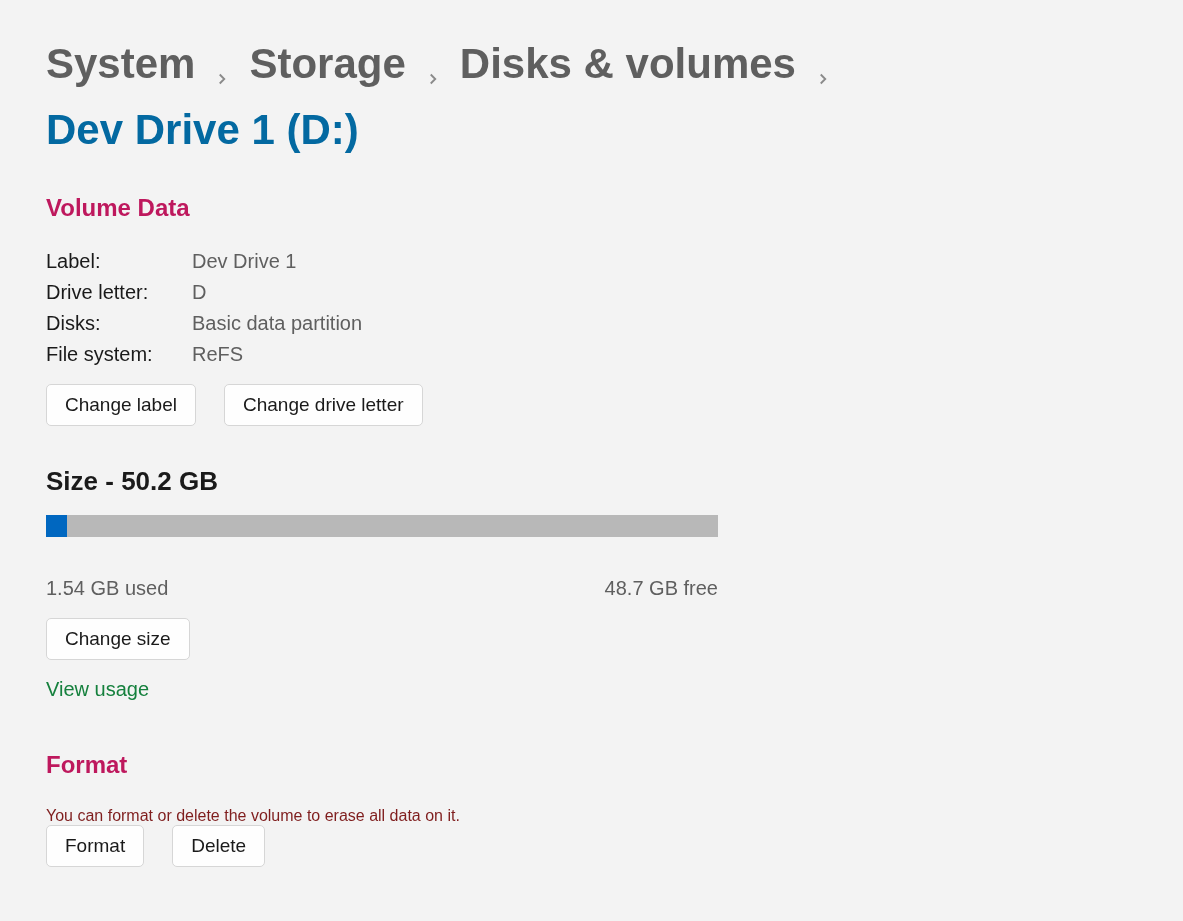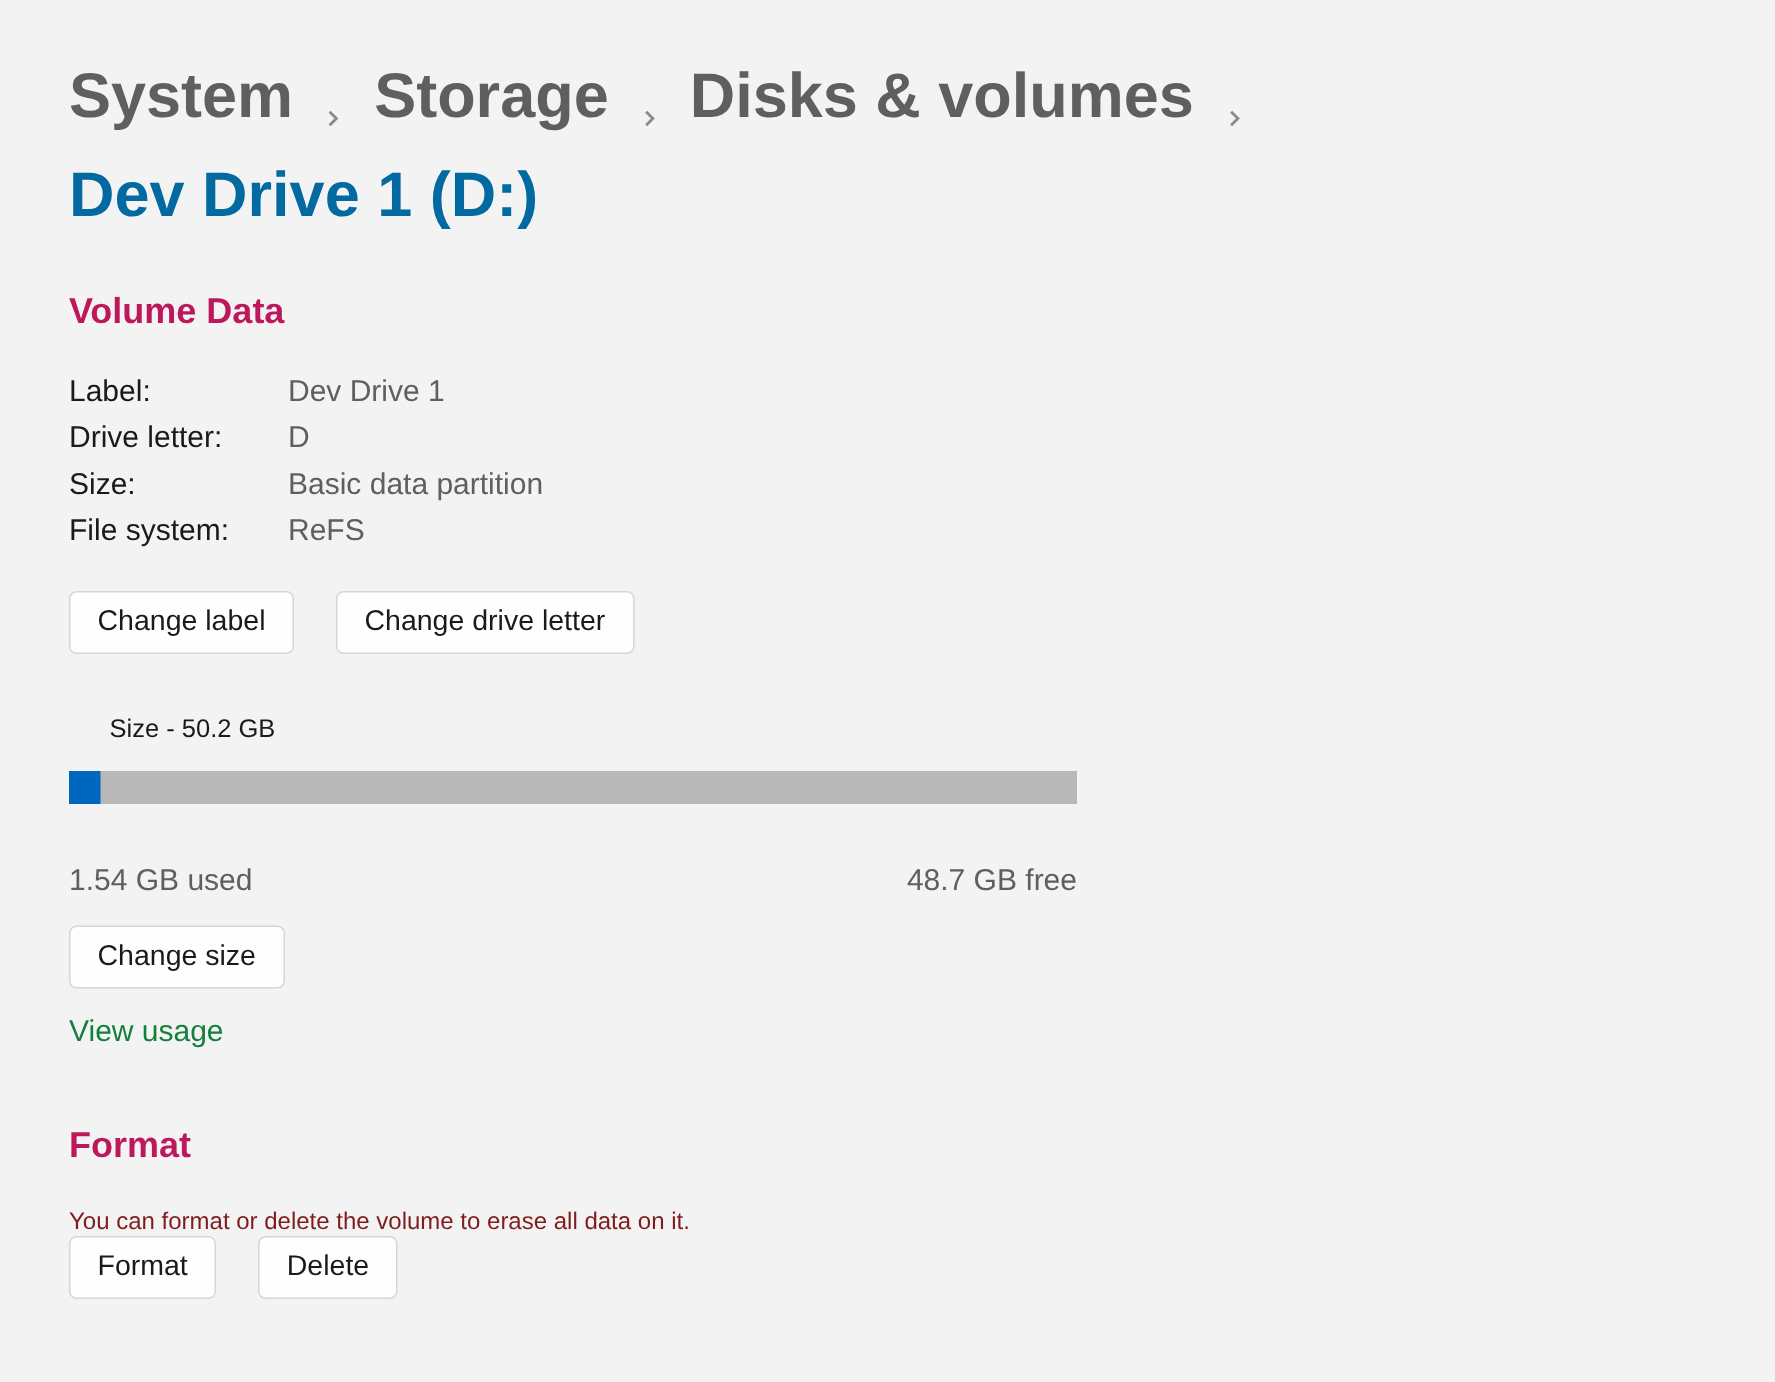--- a/index.html
+++ b/index.html
@@ -41,21 +41,21 @@
       width: 18px;
       height: 18px;
     }
     .section-heading {
       font-size: 24px;
       font-weight: 600;
       color: #be185d;
       margin-bottom: 28px;
     }
     .kv-table {
-      margin-bottom: 28px;
+      margin-bottom: 18px;
     }
     .kv-row {
       display: flex;
       margin-bottom: 8px;
       font-size: 20px;
     }
     .kv-key {
       width: 146px;
       color: #1a1a1a;
     }
@@ -111,24 +111,23 @@
       margin-top: 8px;
     }
     .format-desc {
       font-size: 16px;
       color: #7f1d1d;
     }
     .format-section .section-heading {
       margin-bottom: 28px;
     }
     .size-heading {
-      font-size: 17px;
-      font-weight: 400;
+      font-size: 26px;
+      font-weight: 700;
       margin-bottom: 18px;
-      margin-left: 27px;
     }
   </style>
 </head>
 <body>
 
 <div class="breadcrumb">
   <span class="breadcrumb-item">System</span>
   <span class="breadcrumb-sep">
     <svg viewBox="0 0 24 24" fill="none" stroke="#8a8a8a" stroke-width="2.5">
         <polyline points="9 18 15 12 9 6"></polyline>
@@ -154,21 +153,21 @@
   <div class="kv-table">
     <div class="kv-row">
       <span class="kv-key">Label:</span>
       <span class="kv-val">Dev Drive 1</span>
     </div>
     <div class="kv-row">
       <span class="kv-key">Drive letter:</span>
       <span class="kv-val">D</span>
     </div>
     <div class="kv-row">
-      <span class="kv-key">Size:</span>
+      <span class="kv-key">Disks:</span>
       <span class="kv-val">Basic data partition</span>
     </div>
     <div class="kv-row">
       <span class="kv-key">File system:</span>
       <span class="kv-val">ReFS</span>
     </div>
   </div>
   <div class="button-row">
     <button class="btn">Change label</button>
     <button class="btn">Change drive letter</button>

